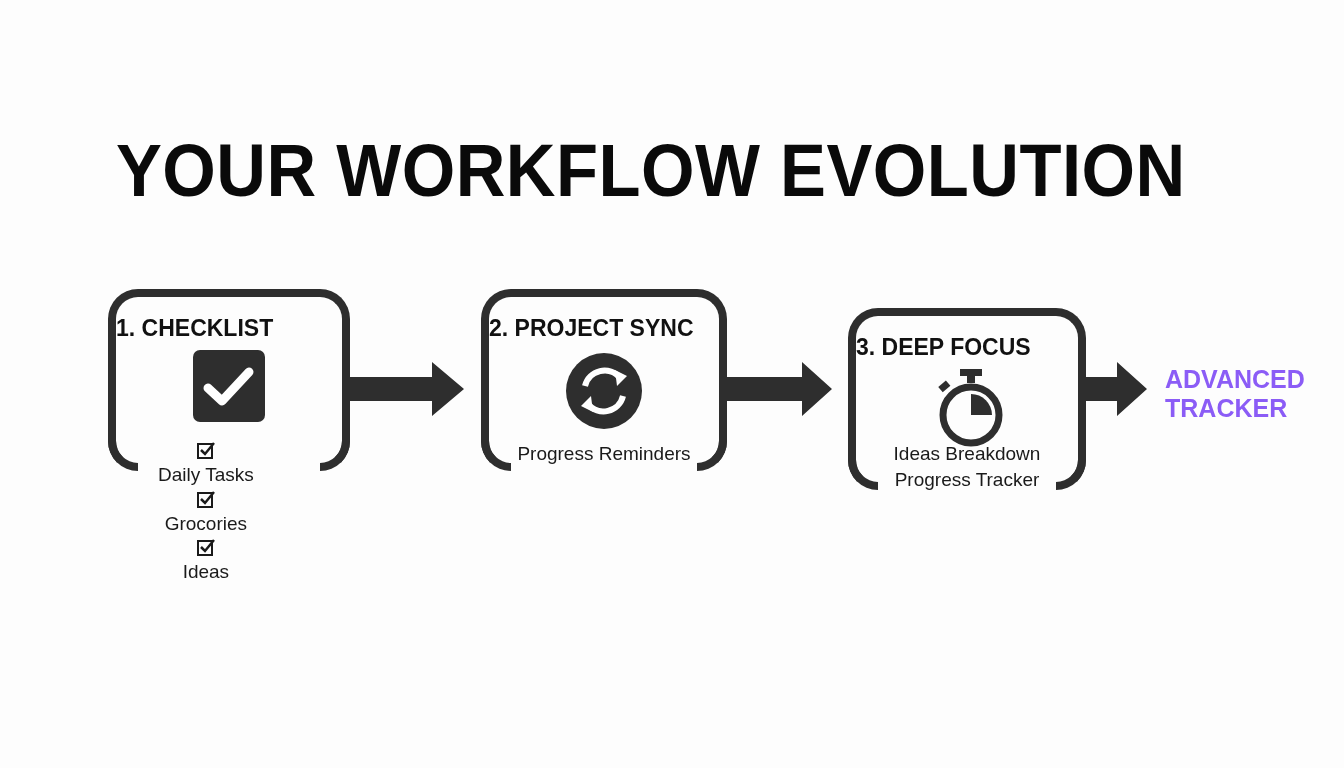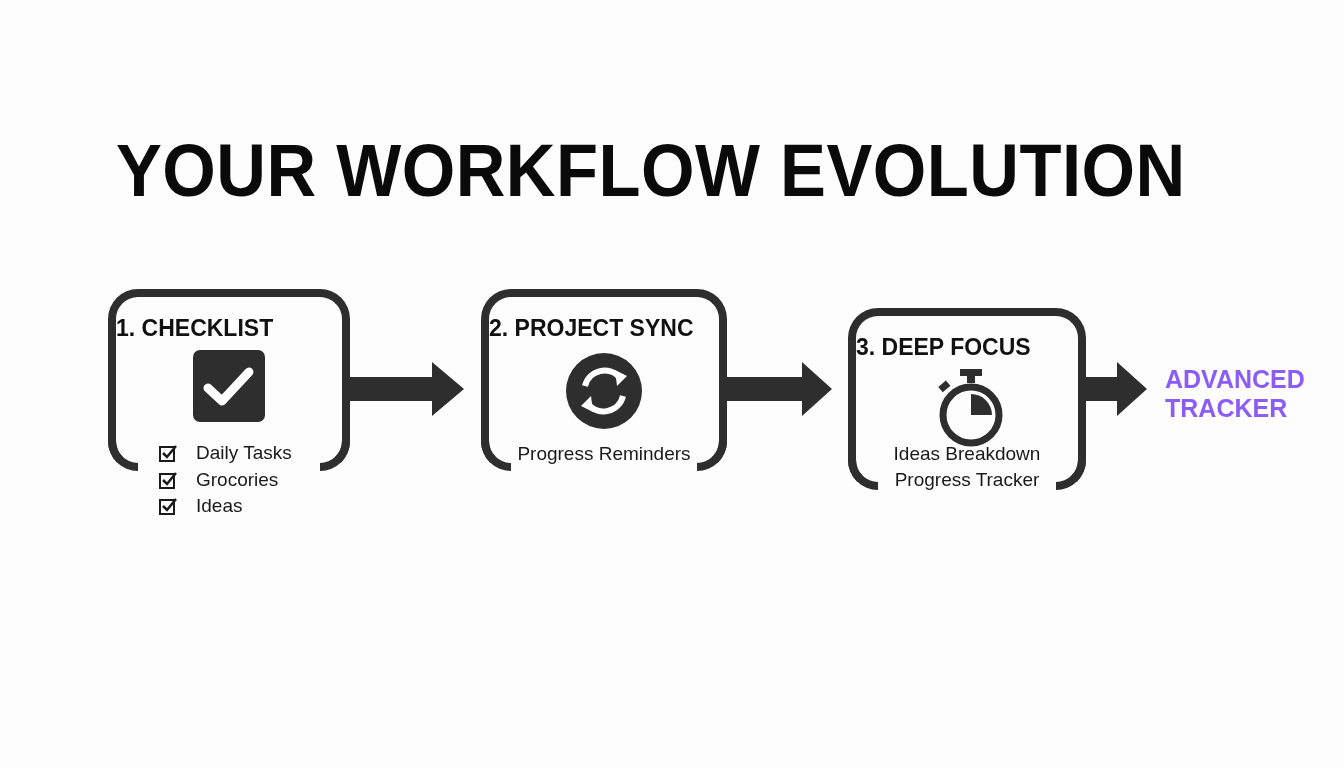--- a/index.html
+++ b/index.html
@@ -26,21 +26,21 @@
   .stage .corner-r { right: -8px; border-right: 8px solid #2e2e2e; border-bottom-right-radius: 30px; }
   .stage-title {
     position: absolute; left: 0; right: 0; top: 16px; 
     font-weight: 700; font-size: 23px; color: #111; white-space: nowrap;
   }
   .icon { position: absolute; }
   .items {
     position: absolute; text-align: center; font-size: 19px; color: #1a1a1a; line-height: 26px; white-space: nowrap;
   }
   .check-list { position: absolute; font-size: 19px; line-height: 26.5px; color: #1a1a1a; }
-  .check-list .row { display: flex; align-items: center; gap: 18px; }
+  .check-list .row { display: flex; align-items: center; gap: 2px; flex-direction: column; }
   .arrow { position: absolute; }
   .final {
     position: absolute; font-weight: 700; font-size: 25px; line-height: 29px; color: #8b5cf6;
   }
 </style>
 </head>
 <body>
 
 <div class="title">YOUR WORKFLOW EVOLUTION</div>
 

